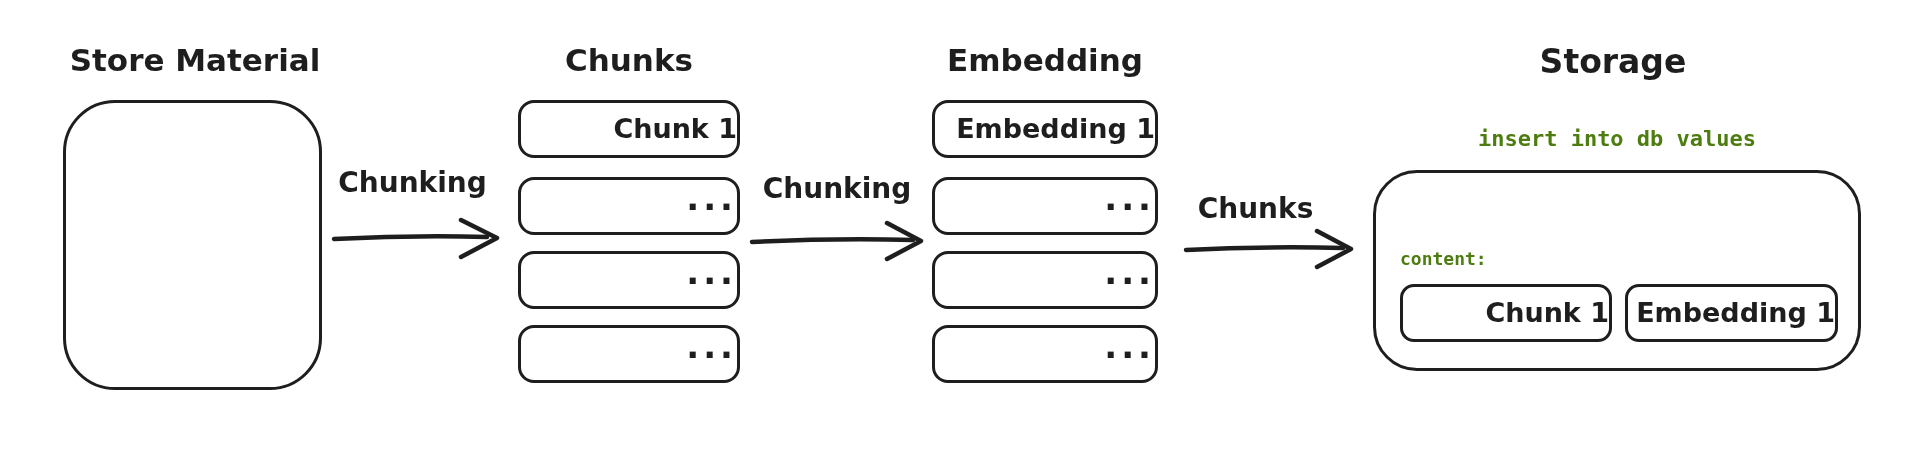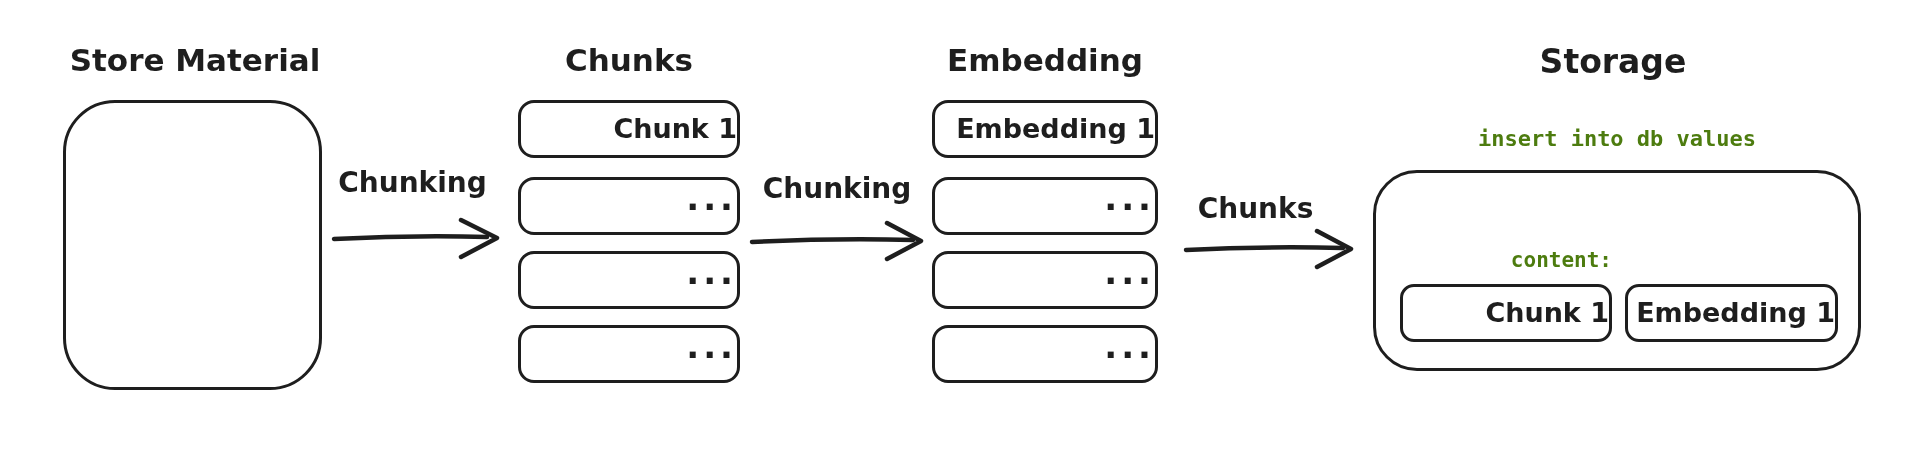--- a/index.html
+++ b/index.html
@@ -109,22 +109,22 @@
   .id-line {
     position: absolute;
     left: 1373px;
     top: 198px;
     width: 488px;
     text-align: center;
     font-size: 22px;
   }
   .field-label {
     position: absolute;
-    text-align: right;
-    font-size: 21px;
+    text-align: left;
+    font-size: 18px;
     white-space: nowrap;
   }
   .inner-pill {
     border-radius: 14px;
   }
 </style>
 </head>
 <body>
 
 <div class="canvas">

